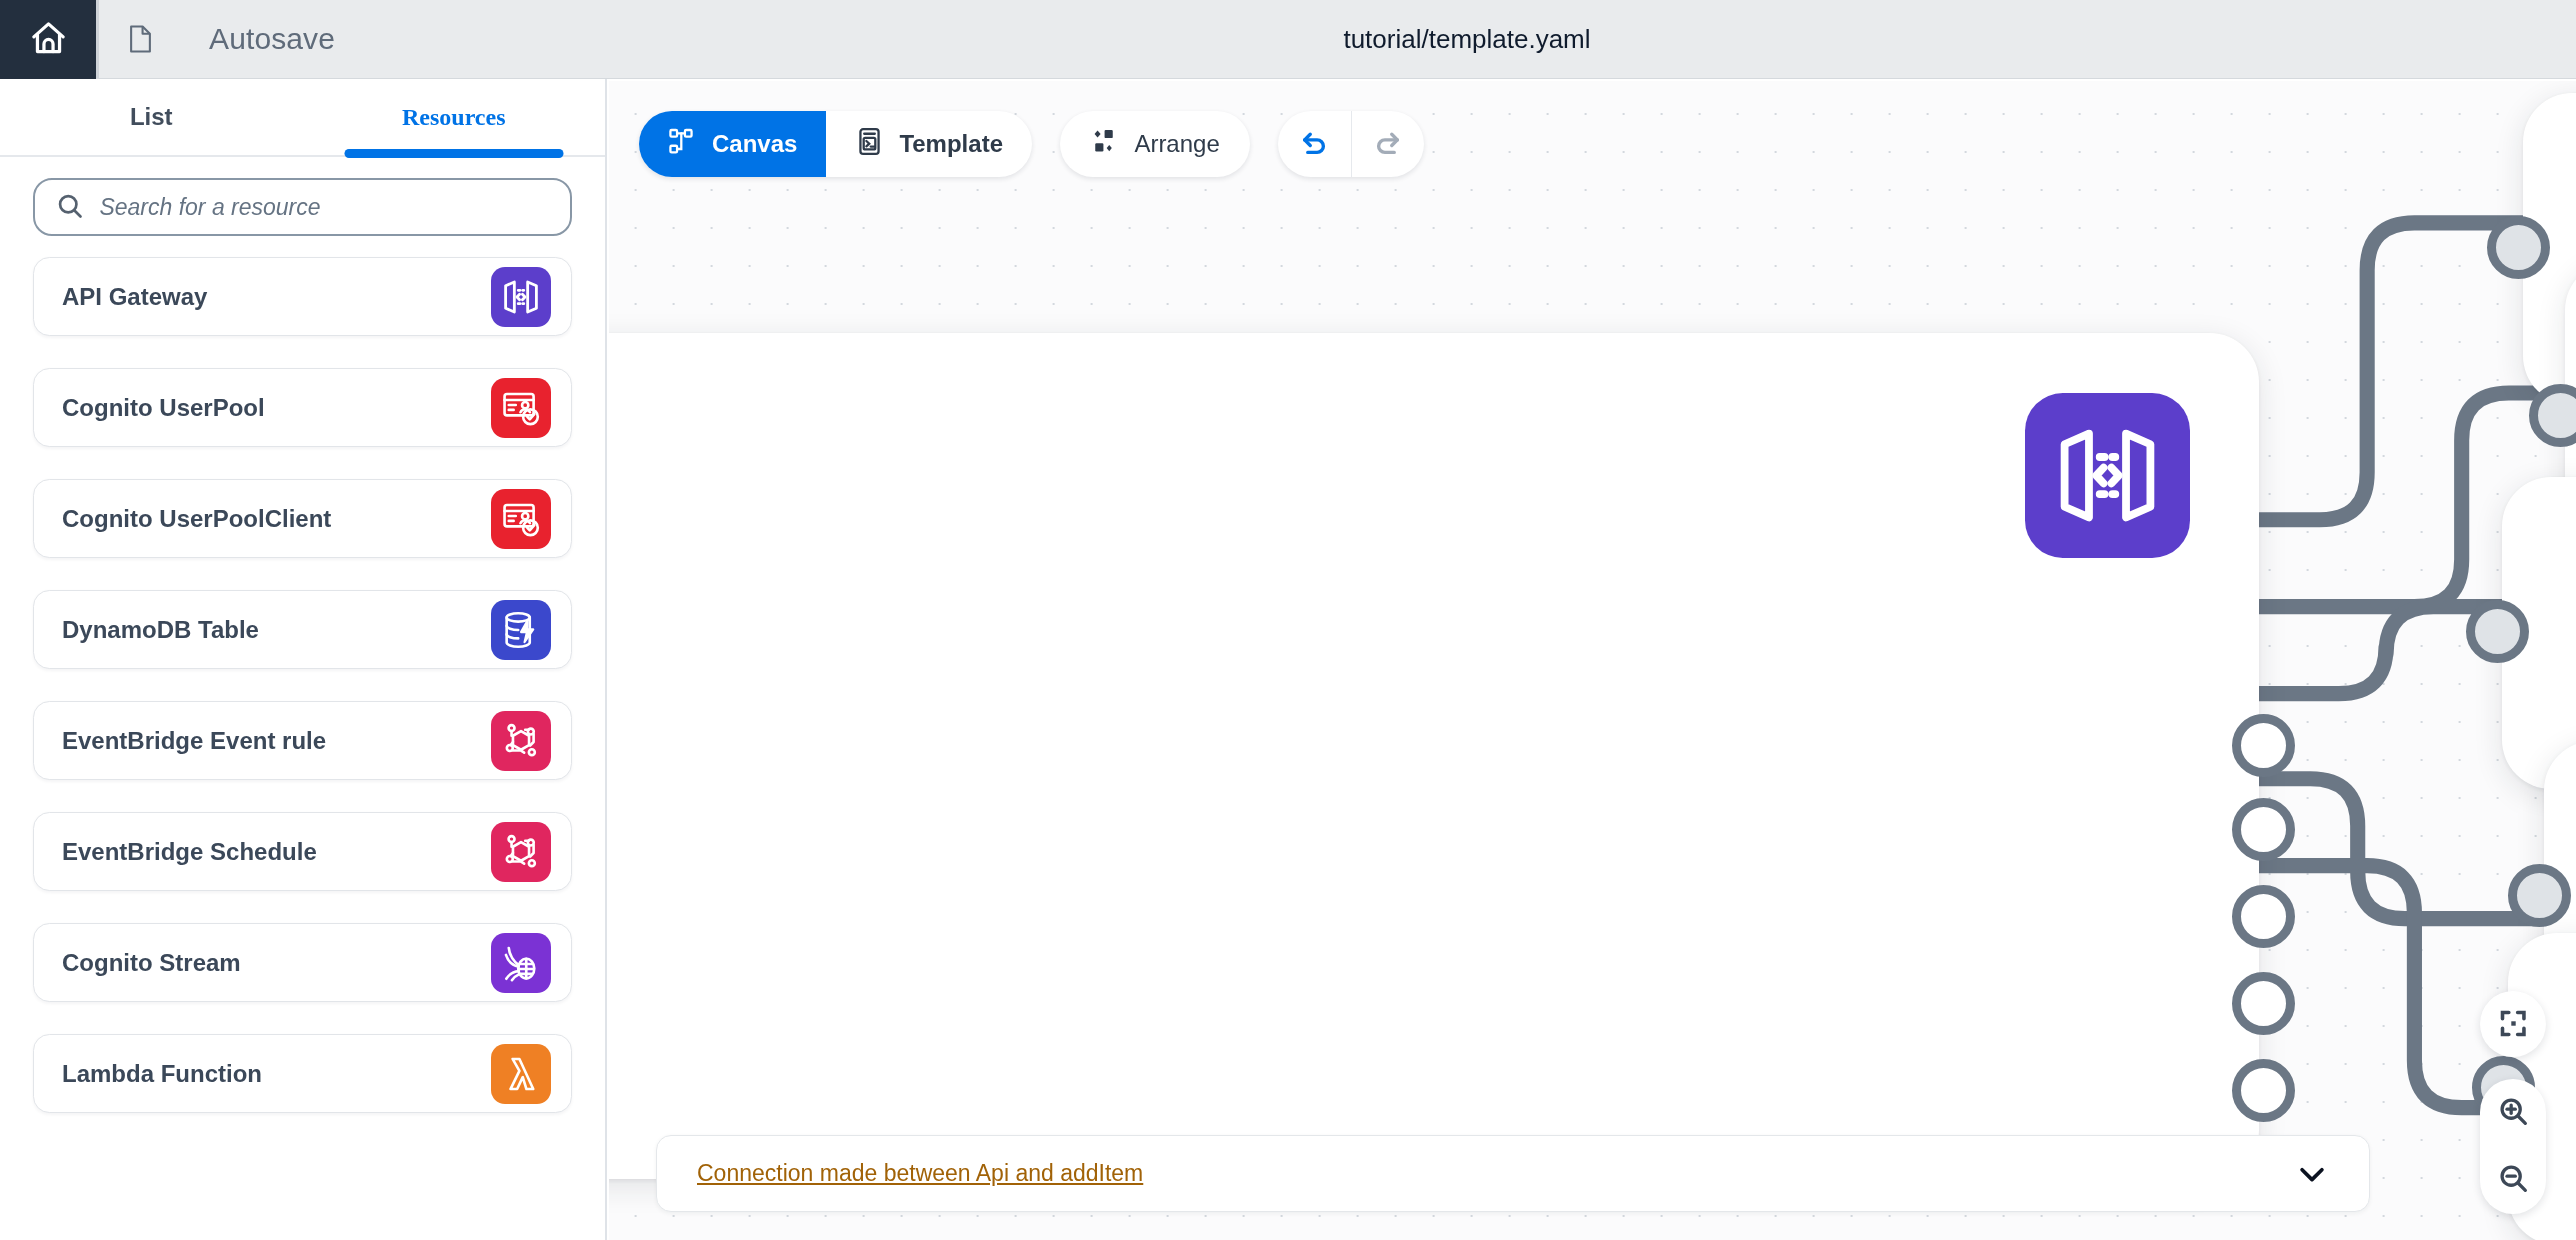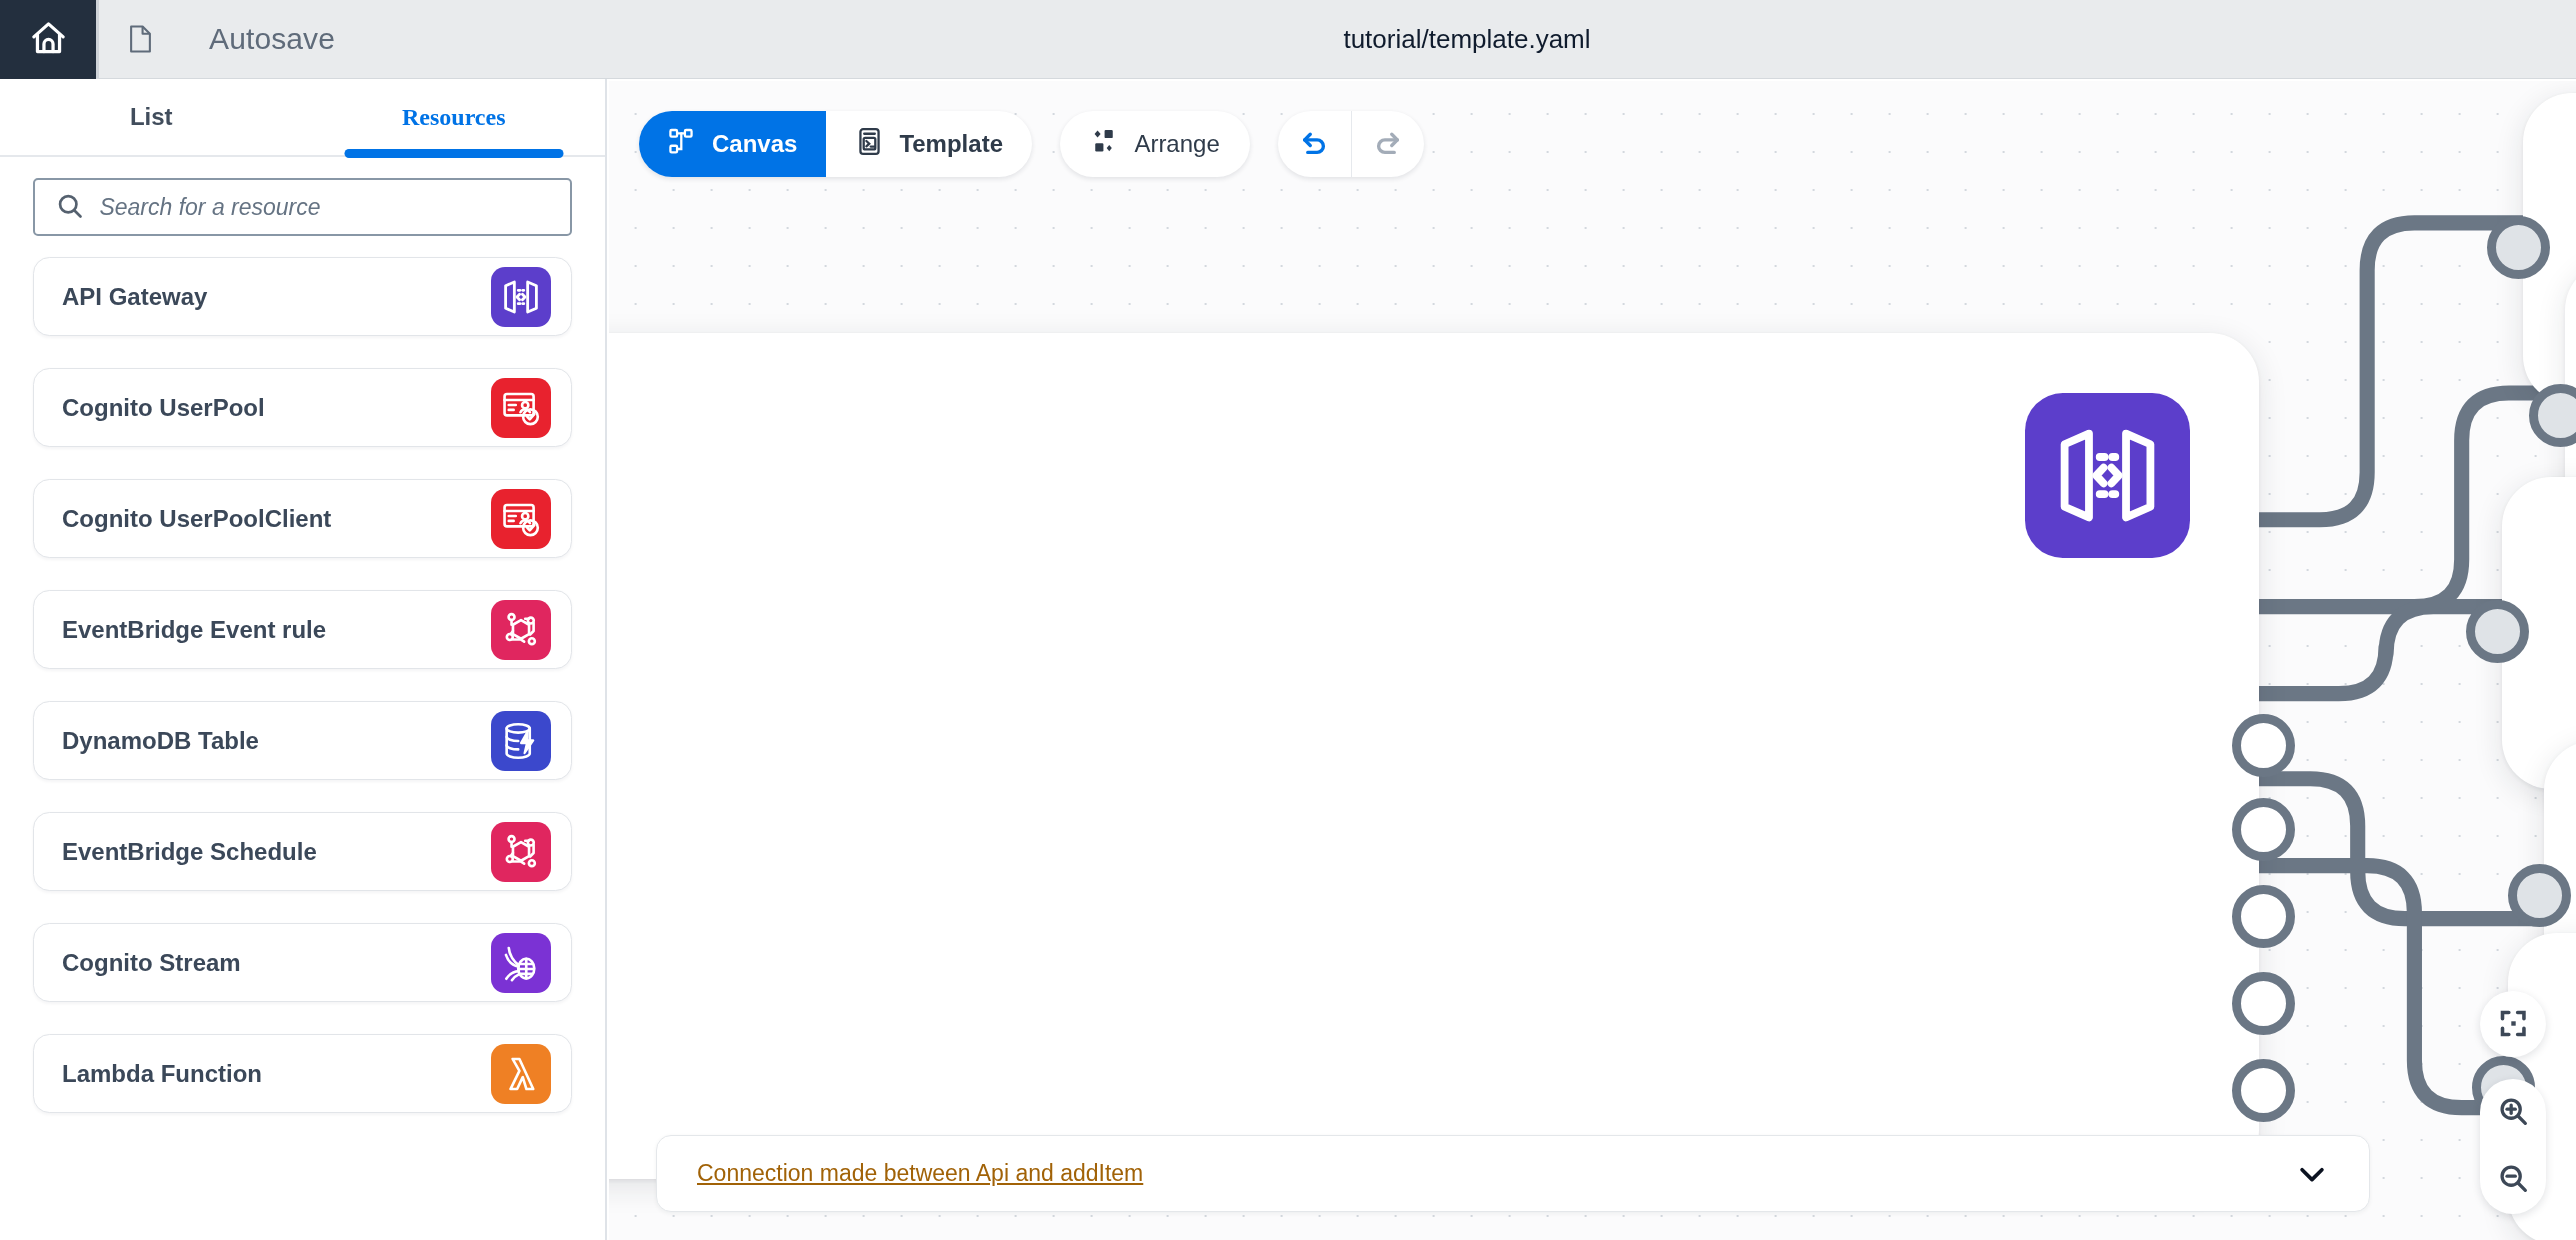--- a/index.html
+++ b/index.html
@@ -52,21 +52,21 @@
   }
   .tab.inactive { color: #414d5c; }
   .tab.active { color: #0073e6; font-family: Liberation Serif, serif; }
   .tab.active::after {
     content: ""; position: absolute; bottom: -2.5px; left: 50%;
     transform: translateX(-50%); width: 219px; height: 8.2px;
     background: #0073e6; border-radius: 4.4px;
   }
   #search-row { padding: 21px 33px 0 33px; }
   #search-box {
-    height: 58px; border: 2.5px solid #8897a6; border-radius: 5px;
+    height: 58px; border: 2.5px solid #8897a6; border-radius: 19px;
     display: flex; align-items: center; gap: 15px; padding: 0 21.4px;
   }
   #search-box svg { width: 28px; height: 28px; flex: 0 0 auto; }
   #search-input {
     border: none; outline: none; background: transparent;
     font-size: 23px; font-style: italic; color: #657383;
     font-family: "Liberation Sans", sans-serif; width: 100%;
   }
   #search-input::placeholder { color: #657383; opacity: 1; }
   #res-list { padding: 21px 33px 0 33px; }
@@ -248,49 +248,49 @@
         <span class="name">Cognito UserPoolClient</span>
         <span class="res-icon" style="background:#e8222e">
           <svg viewBox="0 0 24 24" fill="none" stroke="#ffffff" stroke-width="1.5" stroke-linejoin="round" stroke-linecap="round">
         <rect x="2.6" y="4" width="16.6" height="12.2" rx="1.4"></rect>
         <path d="M2.6 7.4 h16.6"></path>
         <path d="M5 10.3 h4 M5 13.1 h2.8"></path>
         <circle cx="14.4" cy="10.4" r="1.8"></circle>
         <path d="M11.7 14.4 a3 3 0 0 1 5.4 0"></path>
         <circle cx="17.4" cy="17" r="4.2" fill="none"></circle>
         <path d="M15.6 17 l1.4 1.5 l2.6 -3"></path>
+      </svg>
+        </span>
+      </div>
+      <div class="res-item">
+        <span class="name">DynamoDB Table</span>
+        <span class="res-icon" style="background:#3b48cc">
+          <svg viewBox="0 0 24 24" fill="none" stroke="#ffffff" stroke-width="1.5" stroke-linejoin="round" stroke-linecap="round">
+        <ellipse cx="10.4" cy="4.8" rx="6.6" ry="2.4"></ellipse>
+        <path d="M3.8 4.8 V19.2 c0 1.3 3 2.4 6.6 2.4 s6.6 -1.1 6.6 -2.4 V4.8"></path>
+        <path d="M3.8 9.6 c0 1.3 3 2.4 6.6 2.4"></path>
+        <path d="M3.8 14.4 c0 1.3 3 2.4 6.6 2.4"></path>
+        <path d="M15.8 6.4 L12 13.2 h3.4 l-1.4 5.8 l5 -7.4 h-3.4 Z" fill="#ffffff" stroke="#ffffff" stroke-width="1.2"></path>
       </svg>
         </span>
       </div>
       <div class="res-item">
         <span class="name">EventBridge Event rule</span>
         <span class="res-icon" style="background:#e0265f">
           <svg viewBox="0 0 24 24" fill="none" stroke="#ffffff" stroke-width="1.5" stroke-linejoin="round" stroke-linecap="round">
         <path d="M12 6.4 L16.6 9 v5.4 L12 17 L7.4 14.4 V9 Z"></path>
         <circle cx="6.6" cy="4.6" r="1.7"></circle>
             <circle cx="17.6" cy="6.6" r="1.7"></circle>
         <circle cx="5.6" cy="16" r="1.7"></circle>
             <circle cx="18.2" cy="18.4" r="1.7"></circle>
         <path d="M6.6 6.3 v2.7"></path>
             <path d="M14.4 5.6 h2"></path>
             <path d="M19.2 8 v4.6 l-2 2"></path>
         <path d="M6.1 14.3 L7.4 12.6"></path>
             <path d="M7.2 17.4 h4.6 l2 1.3"></path>
-      </svg>
-        </span>
-      </div>
-      <div class="res-item">
-        <span class="name">DynamoDB Table</span>
-        <span class="res-icon" style="background:#3b48cc">
-          <svg viewBox="0 0 24 24" fill="none" stroke="#ffffff" stroke-width="1.5" stroke-linejoin="round" stroke-linecap="round">
-        <ellipse cx="10.4" cy="4.8" rx="6.6" ry="2.4"></ellipse>
-        <path d="M3.8 4.8 V19.2 c0 1.3 3 2.4 6.6 2.4 s6.6 -1.1 6.6 -2.4 V4.8"></path>
-        <path d="M3.8 9.6 c0 1.3 3 2.4 6.6 2.4"></path>
-        <path d="M3.8 14.4 c0 1.3 3 2.4 6.6 2.4"></path>
-        <path d="M15.8 6.4 L12 13.2 h3.4 l-1.4 5.8 l5 -7.4 h-3.4 Z" fill="#ffffff" stroke="#ffffff" stroke-width="1.2"></path>
       </svg>
         </span>
       </div>
       <div class="res-item">
         <span class="name">EventBridge Schedule</span>
         <span class="res-icon" style="background:#e0265f">
           <svg viewBox="0 0 24 24" fill="none" stroke="#ffffff" stroke-width="1.5" stroke-linejoin="round" stroke-linecap="round">
         <path d="M12 6.4 L16.6 9 v5.4 L12 17 L7.4 14.4 V9 Z"></path>
         <circle cx="6.6" cy="4.6" r="1.7"></circle>
             <circle cx="17.6" cy="6.6" r="1.7"></circle>

